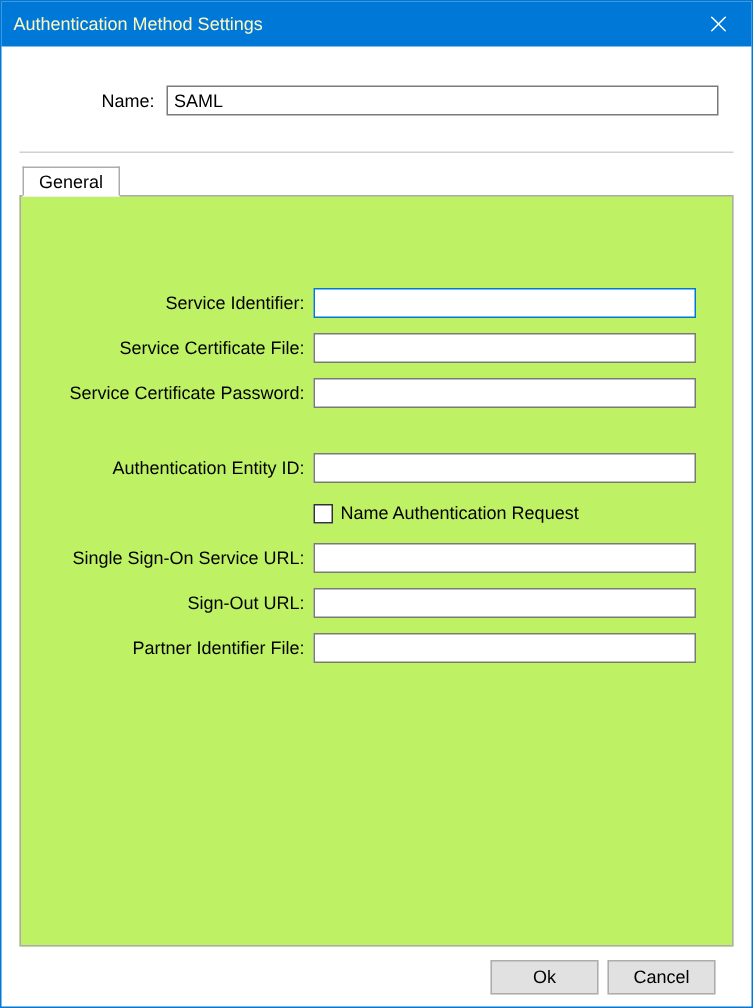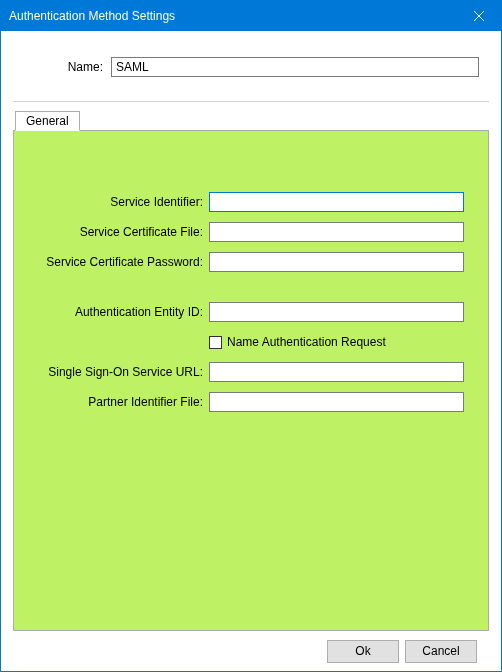--- a/index.html
+++ b/index.html
@@ -248,20 +248,26 @@
           <div class="clabel">Name Authentication Request</div>
         </div>
 
         <div class="form-row">
           <div class="flabel">Single Sign-On Service URL:</div>
           <div class="fctrl">
             <input type="text" value="" style="">
           </div>
         </div>
 
+        <div class="form-row">
+          <div class="flabel">Sign-Out URL:</div>
+          <div class="fctrl">
+            <input type="text" value="" style="">
+          </div>
+        </div>
 
         <div class="form-row">
           <div class="flabel">Partner Identifier File:</div>
           <div class="fctrl">
             <input type="text" value="" style="">
           </div>
         </div>
 
       </div>
     </div>

